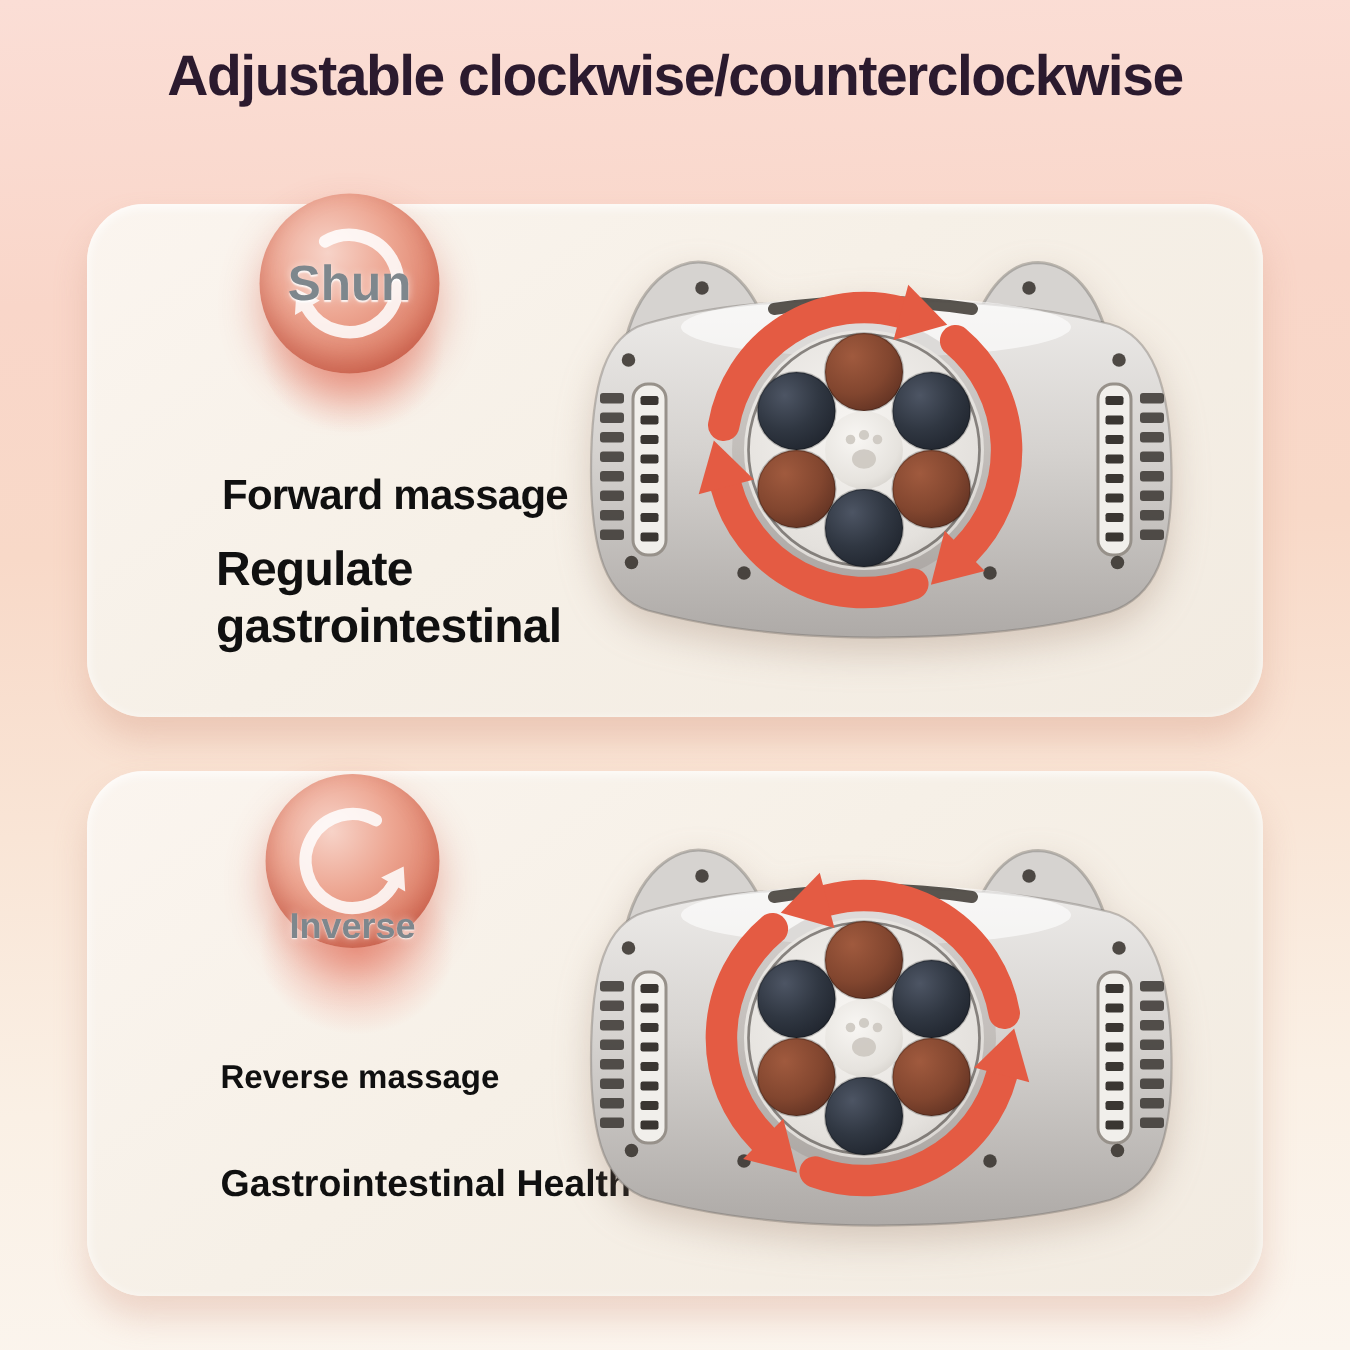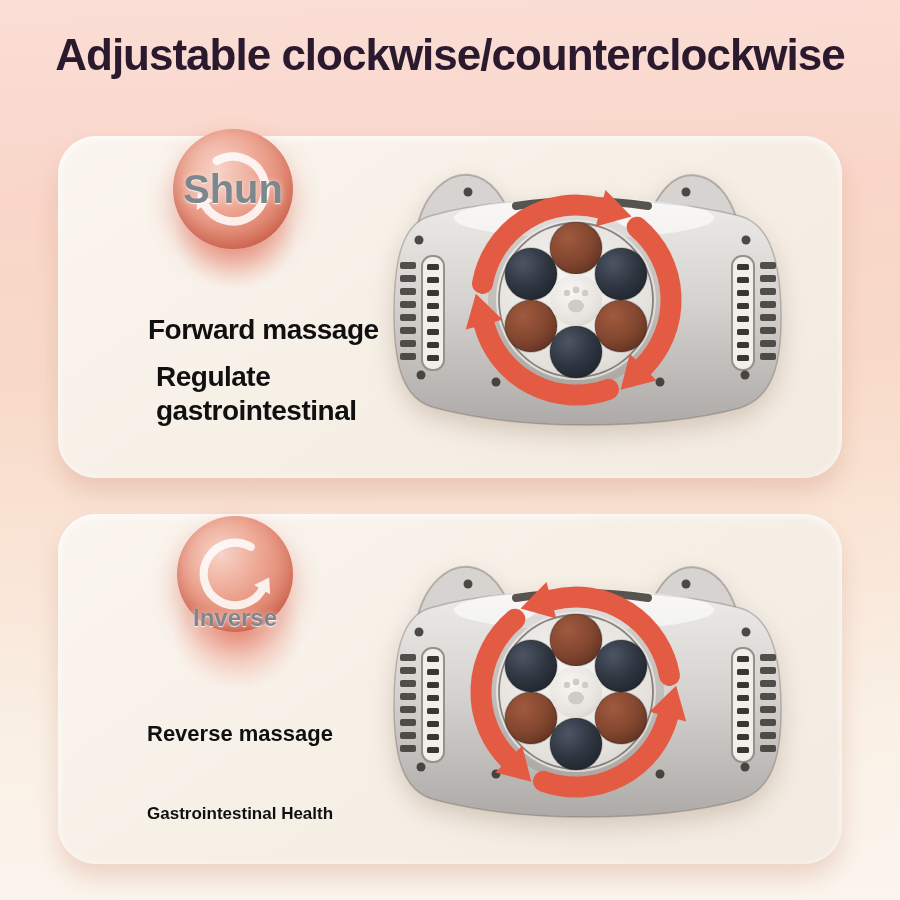--- a/index.html
+++ b/index.html
@@ -5,21 +5,21 @@
   html,body { margin:0; padding:0; }
   body { font-family: "Liberation Sans", sans-serif; }
   #stage {
     position:relative; width:900px; height:900px; overflow:hidden;
     background: linear-gradient(178deg,
       #fbded6 0%, #f9d6c9 22%, #f8d9c8 40%,
       #f9e5d6 60%, #faf0e5 80%, #fbf5ee 100%);
   }
   .page-title {
     position:absolute; left:0; top:30px; width:100%;
-    text-align:center; font-size:44px; font-weight:800;
+    text-align:center; font-size:38px; font-weight:800;
     letter-spacing:-1px; color:var(--title-text,#2b1a2e);
   }
   .panel {
     position:absolute; left:58px; width:784px; border-radius:38px;
     background: linear-gradient(145deg,#fbf5ef 0%, #f6f0e7 45%, #f2ebe1 100%);
     box-shadow: 0 14px 22px rgba(209,146,124,.32), inset 0 2px 8px rgba(255,255,255,.85);
   }
   #panel-forward { top:136px; height:342px; }
   #panel-reverse { top:514px; height:350px; }
 
@@ -30,36 +30,36 @@
     box-shadow: 0 14px 26px rgba(214,93,72,.45), inset 0 -8px 16px rgba(170,55,40,.35);
     display:flex; align-items:center; justify-content:center;
   }
   #ball-forward { left:173px; top:129px; width:120px; height:120px; }
   #ball-reverse { left:177px; top:516px; width:116px; height:116px;align-items:flex-end; }
   .ball .swirl { position:absolute; left:0; top:0; width:100%; height:100%; }
   .ball-label {
     position:relative; font-weight:bold; color:var(--badge-text,#7e878d);
     text-shadow: 0 1px 1px rgba(255,255,255,.85), 0 0 6px rgba(255,255,255,.55);
   }
-  #ball-forward .ball-label { font-size:40px; }
+  #ball-forward .ball-label { font-size:33px; }
   #ball-reverse .ball-label { font-size:24px; }
   .ball-glow {
     position:absolute; border-radius:50%;
     background: radial-gradient(closest-side, rgba(236,108,84,.48), rgba(236,108,84,0) 72%);
   }
   #glow-forward { left:150px; top:160px; width:170px; height:150px; }
   #glow-reverse { left:148px; top:552px; width:180px; height:160px; }
 
   .panel-heading, .panel-subheading {
     position:absolute; color:var(--body-text,#101010); font-weight:bold;
   }
   #heading-forward    { left:148px; top:314px; font-size:28px; letter-spacing:-0.5px; }
-  #subheading-forward { left:156px; top:360px; font-size:28px; width:280px; line-height:1.2; letter-spacing:-0.5px; }
-  #heading-reverse    { left:147px; top:705px; font-size:22px;margin-top:16px; }
-  #subheading-reverse { left:147px; top:804px; font-size:17px; }
+  #subheading-forward { left:144px; top:360px; font-size:32px; width:280px; line-height:1.2; letter-spacing:-0.5px; }
+  #heading-reverse    { left:147px; top:705px; font-size:22px; }
+  #subheading-reverse { left:147px; top:775px; font-size:25px; }
 
   .device { position:absolute; width:400px; height:265px;
     filter: drop-shadow(0 10px 12px rgba(150,118,98,.32)); }
   #device-forward { left:388px; top:162px; }
   #device-reverse { left:388px; top:554px; }
 </style>
 </head>
 <body>
 
 <svg width="0" height="0" style="position:absolute" aria-hidden="true">

